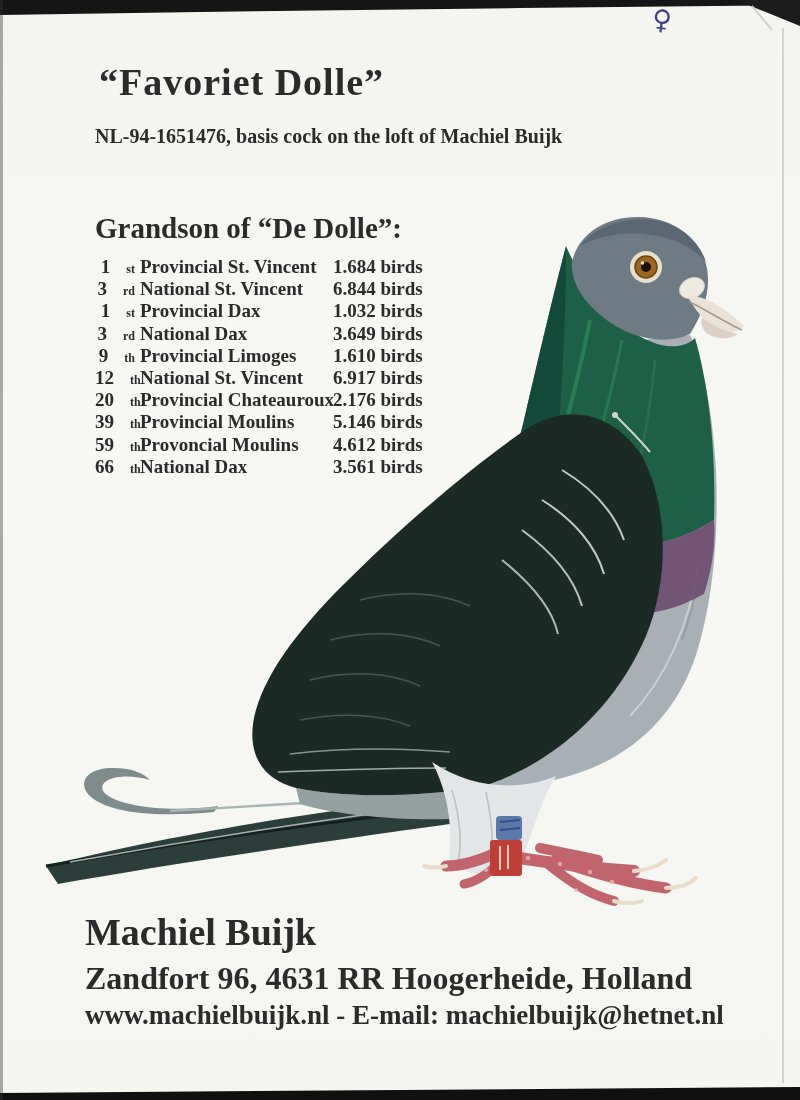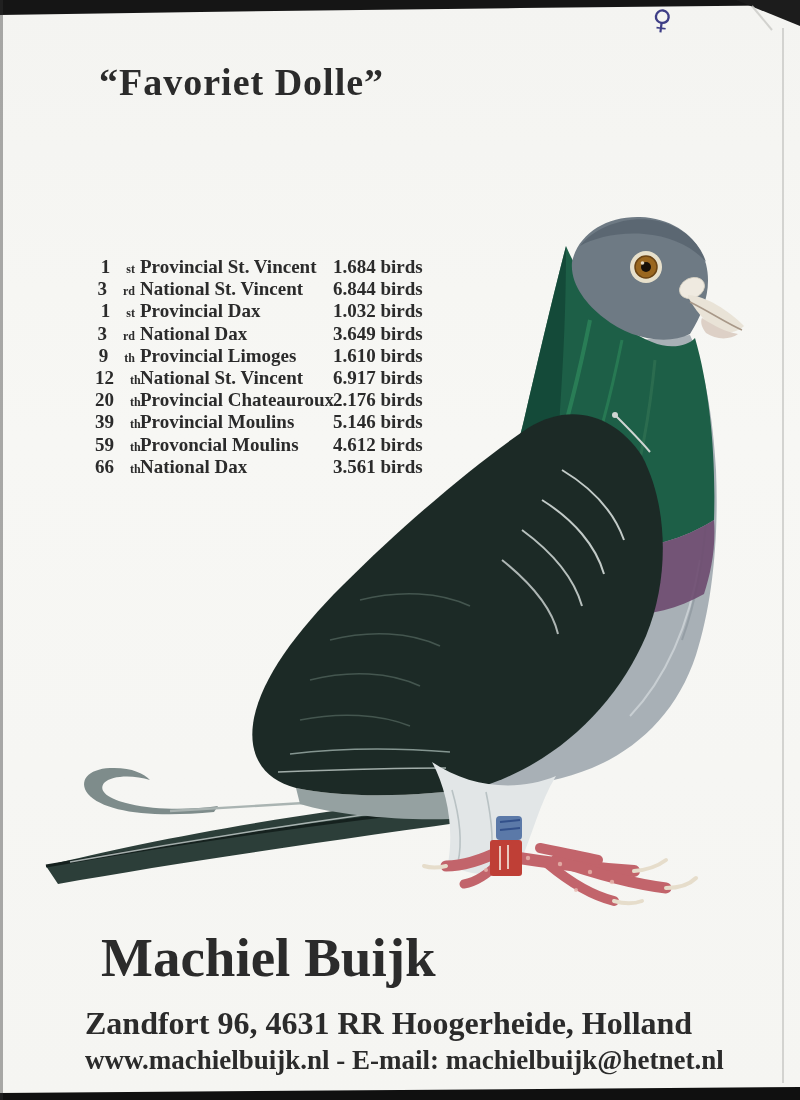--- a/index.html
+++ b/index.html
@@ -34,21 +34,21 @@
   .results{
     position:absolute;left:95px;top:256px;width:370px;
     font-size:19px;font-weight:bold;color:#2b2b2b;
   }
   .results .row{position:relative;height:22.2px;line-height:22.2px;white-space:nowrap;}
   .results .place{display:inline-block;width:40px;text-align:right;}
   .results .suf{font-size:12px;letter-spacing:0;margin-left:16px;}
   .results .race{margin-left:5px;}
   .results .birds{position:absolute;left:238px;top:0;}
   .footer{position:absolute;left:85px;top:912px;color:#2b2b2b;}
-  .footer-name{font-size:55px;font-weight:bold;line-height:1.1;margin:16px;}
+  .footer-name{font-size:38px;font-weight:bold;line-height:1.1;margin:0;}
   .footer-address{font-size:32px;font-weight:bold;margin-top:6px;white-space:nowrap;}
   .footer-contact{font-size:27px;font-weight:bold;margin-top:3px;white-space:nowrap;}
 </style>
 </head>
 <body>
 
 <div class="page">
 
   <svg class="artifact" viewBox="0 0 800 1100" aria-hidden="true">
 
@@ -151,20 +151,22 @@
     <path d="M 736 0 L 800 0 L 800 26 Z" fill="#1c1c1c"></path>
     <path d="M 752 6 L 772 30" stroke="#c9c9c5" stroke-width="2" fill="none" opacity="0.8"></path>
     <path d="M 0 1093 L 800 1087 L 800 1100 L 0 1100 Z" fill="#101010"></path>
     <rect x="0" y="0" width="3" height="1100" fill="#333" opacity="0.4"></rect>
     <rect x="782" y="28" width="2" height="1055" fill="#d3d3d0"></rect>
   </svg>
 
   <div class="handmark">♀</div>
 
   <h1 class="title">“Favoriet Dolle”</h1>
+  <div class="subtitle">NL-94-1651476, basis cock on the loft of Machiel Buijk</div>
+  <h2 class="section-heading">Grandson of “De Dolle”:</h2>
 
   <div class="results">
       <div class="row"><span class="place">1<span class="suf">st</span></span><span class="race">Provincial St. Vincent</span><span class="birds">1.684 birds</span></div>
       <div class="row"><span class="place">3<span class="suf">rd</span></span><span class="race">National St. Vincent</span><span class="birds">6.844 birds</span></div>
       <div class="row"><span class="place">1<span class="suf">st</span></span><span class="race">Provincial Dax</span><span class="birds">1.032 birds</span></div>
       <div class="row"><span class="place">3<span class="suf">rd</span></span><span class="race">National Dax</span><span class="birds">3.649 birds</span></div>
       <div class="row"><span class="place">9<span class="suf">th</span></span><span class="race">Provincial Limoges</span><span class="birds">1.610 birds</span></div>
       <div class="row"><span class="place">12<span class="suf">th</span></span><span class="race">National St. Vincent</span><span class="birds">6.917 birds</span></div>
       <div class="row"><span class="place">20<span class="suf">th</span></span><span class="race">Provincial Chateauroux</span><span class="birds">2.176 birds</span></div>
       <div class="row"><span class="place">39<span class="suf">th</span></span><span class="race">Provincial Moulins</span><span class="birds">5.146 birds</span></div>

